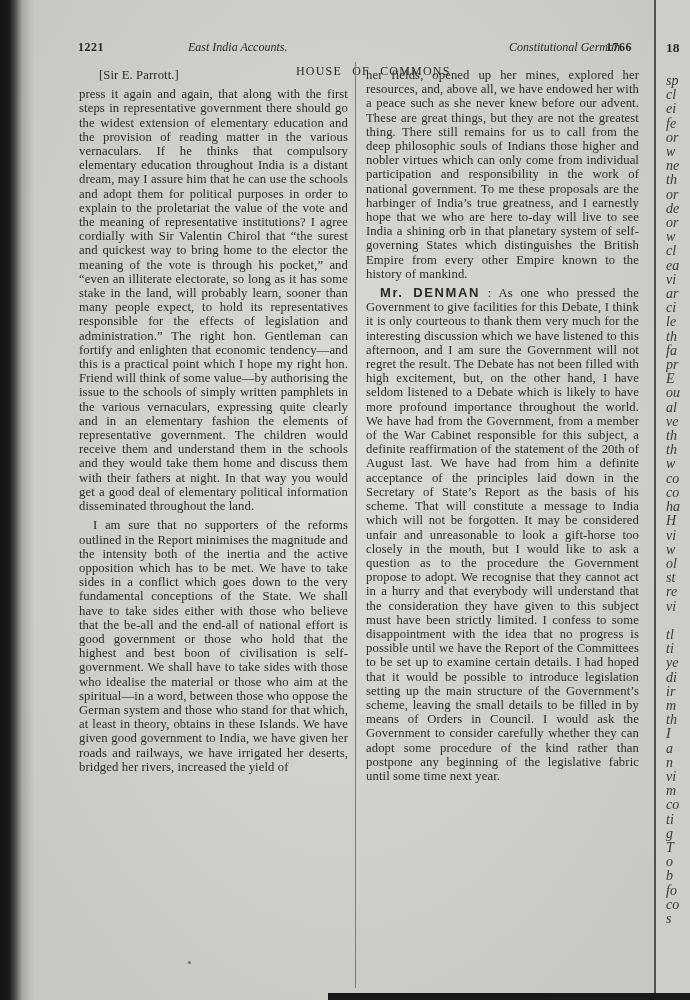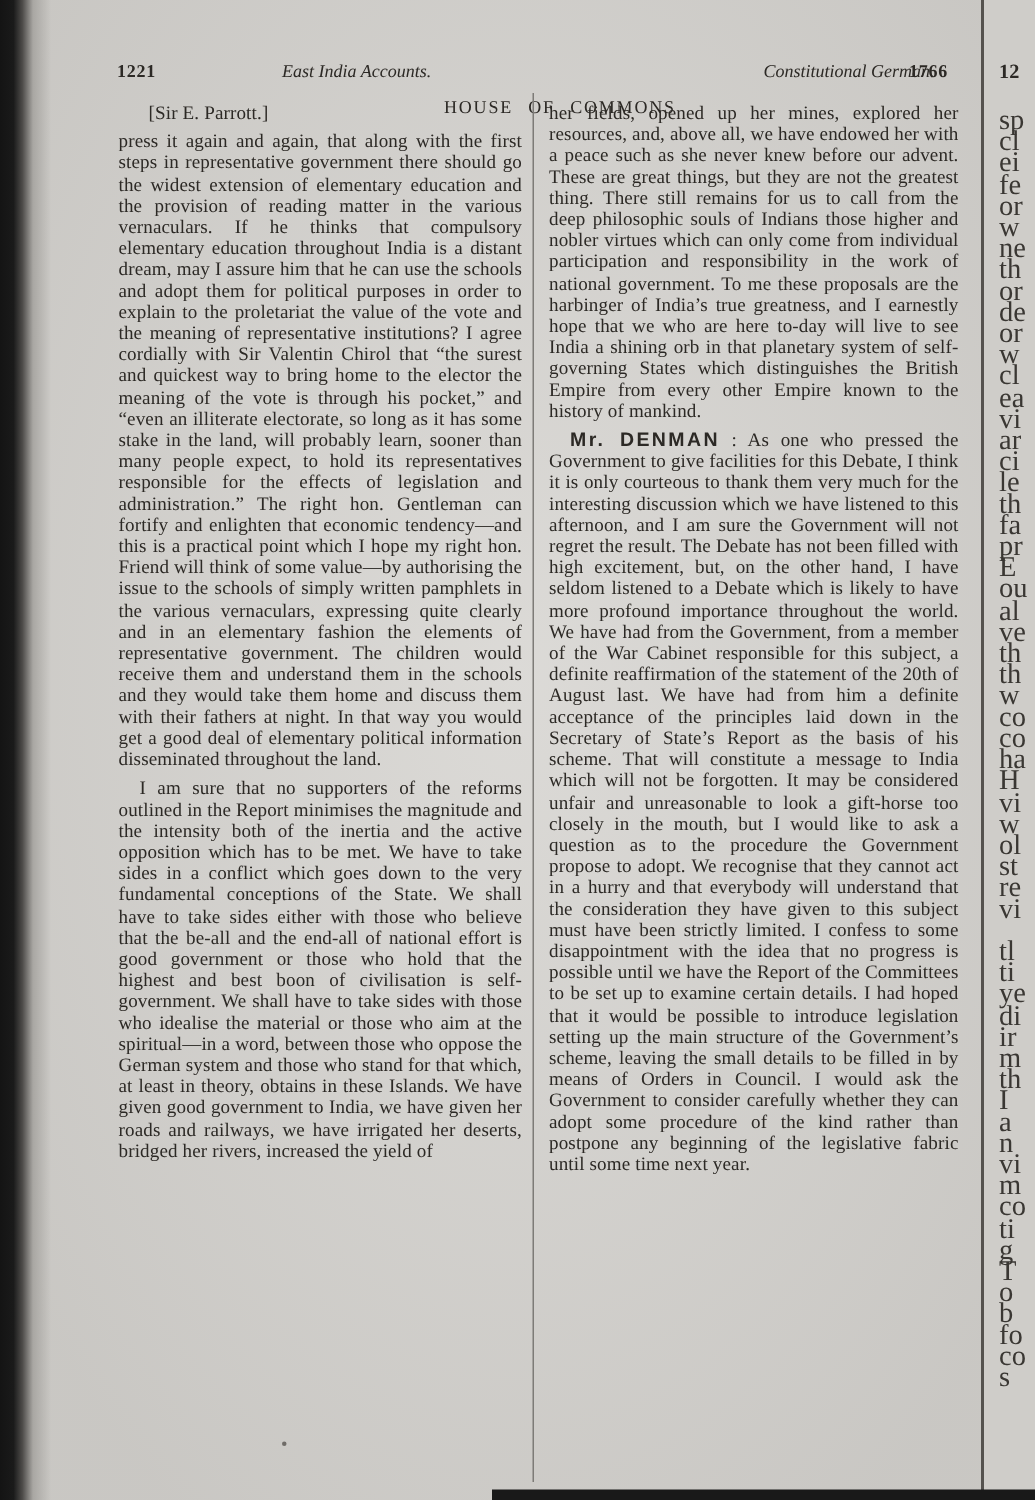--- a/index.html
+++ b/index.html
@@ -48,42 +48,42 @@
   .speaker-ref{text-indent:20px;margin:0 0 1px 0;}
   .para{margin:4px;}
   .para + .para{margin-top:5px;}
   .para.indent{text-indent:14px;}
   .speaker-name{
     font-family:"Liberation Sans", sans-serif;
     font-weight:bold;font-size:13px;letter-spacing:1.6px;
   }
   .edge-fragments{
     position:absolute;left:666px;top:74px;width:24px;height:912px;
-    font-size:19px;line-height:14.2px;
-    white-space:pre-line;overflow:hidden;color:#3a3733;
+    font-size:14px;line-height:14.2px;
+    white-space:pre-line;overflow:hidden;color:#3a3733;font-style:italic;
   }
   .edge-pagenum{position:absolute;left:666px;top:40px;font-size:13.5px;font-weight:bold;}
   .speck{position:absolute;left:188px;top:961px;width:3px;height:3px;border-radius:50%;background:#6f6c68;}
 </style>
 </head>
 <body>
 
 <div class="page">
 
   <div class="gutter"></div>
   <div class="next-page-sliver"></div>
   <div class="page-edge-line"></div>
   <div class="bottom-edge"></div>
 
   <span class="header-item pagenum" style="left:78px;">1221</span>
   <span class="header-item running-title" style="left:153px;">East India Accounts.</span>
   <span class="header-item center-title" style="left:296px;">HOUSE OF COMMONS</span>
   <span class="header-item running-title" style="left:474px;">Constitutional German.</span>
   <span class="header-item pagenum" style="left:606px;">1766</span>
-  <span class="edge-pagenum">12</span>
+  <span class="edge-pagenum">18</span>
 
   <div class="col-divider"></div>
 
   <div class="col col-left">
     <p class="para speaker-ref">[Sir E. Parrott.]</p>
     <p class="para">press it again and again, that along with the first steps in representative government there should go the widest extension of elementary education and the provision of reading matter in the various vernaculars. If he thinks that compulsory elementary education throughout India is a distant dream, may I assure him that he can use the schools and adopt them for political purposes in order to explain to the proletariat the value of the vote and the meaning of representative institutions? I agree cordially with Sir Valentin Chirol that “the surest and quickest way to bring home to the elector the meaning of the vote is through his pocket,” and “even an illiterate electorate, so long as it has some stake in the land, will probably learn, sooner than many people expect, to hold its representatives responsible for the effects of legislation and administration.” The right hon. Gentleman can fortify and enlighten that economic tendency—and this is a practical point which I hope my right hon. Friend will think of some value—by authorising the issue to the schools of simply written pamphlets in the various vernaculars, expressing quite clearly and in an elementary fashion the elements of representative government. The children would receive them and understand them in the schools and they would take them home and discuss them with their fathers at night. In that way you would get a good deal of elementary political information disseminated throughout the land.</p>
     <p class="para indent">I am sure that no supporters of the reforms outlined in the Report minimises the magnitude and the intensity both of the inertia and the active opposition which has to be met. We have to take sides in a conflict which goes down to the very fundamental conceptions of the State. We shall have to take sides either with those who believe that the be-all and the end-all of national effort is good government or those who hold that the highest and best boon of civilisation is self-government. We shall have to take sides with those who idealise the material or those who aim at the spiritual—in a word, between those who oppose the German system and those who stand for that which, at least in theory, obtains in these Islands. We have given good government to India, we have given her roads and railways, we have irrigated her deserts, bridged her rivers, increased the yield of</p>
   </div>
 
   <div class="col col-right">

